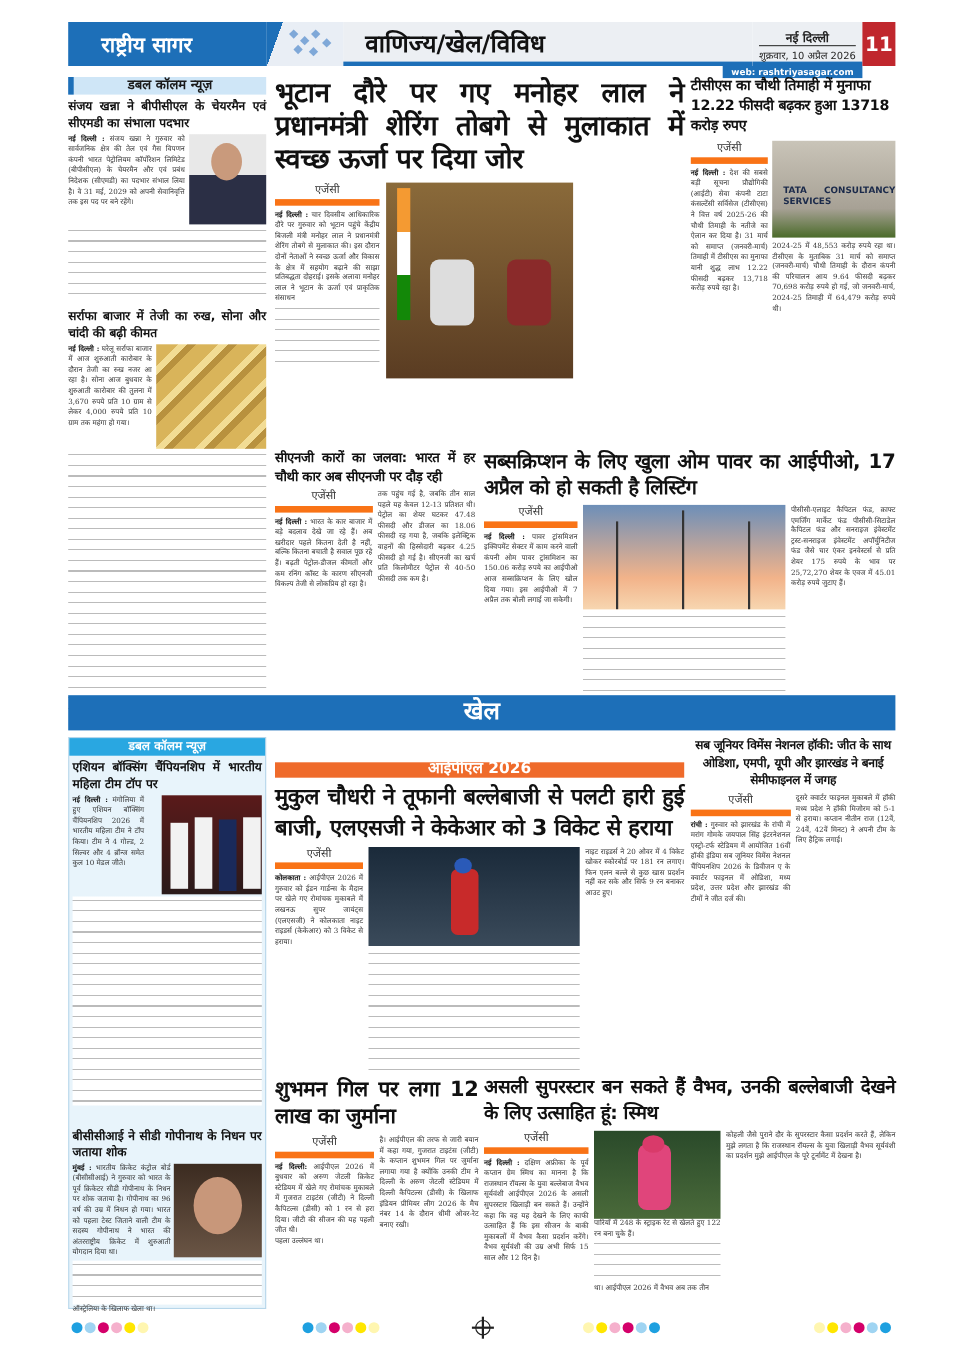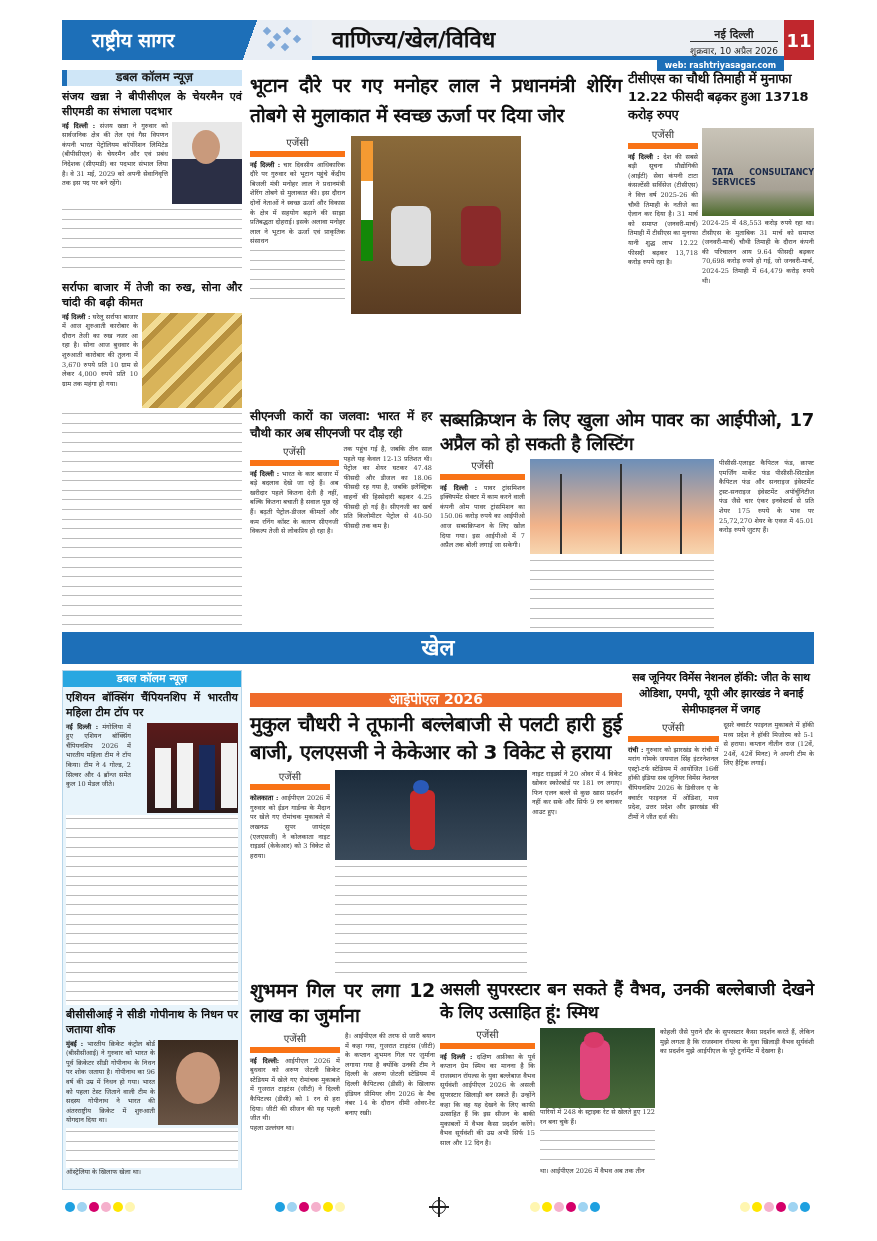--- a/index.html
+++ b/index.html
@@ -70,21 +70,21 @@
     <div class="lines" style="height:70px;margin-top:2px"></div>
     <div class="h-sm" style="margin-top:4px">सर्राफा बाजार में तेजी का रुख, सोना और चांदी की बढ़ी कीमत</div>
     <div style="display:flex;gap:4px">
       <div style="flex:1"><span class="dateline">नई दिल्ली :</span> <span>घरेलू सर्राफा बाजार में आज शुरुआती कारोबार के दौरान तेजी का रुख नजर आ रहा है। सोना आज बुधवार के शुरुआती कारोबार की तुलना में 3,670 रुपये प्रति 10 ग्राम से लेकर 4,000 रुपये प्रति 10 ग्राम तक महंगा हो गया।</span></div>
       <div class="photo" style="width:100px;height:95px;background:repeating-linear-gradient(135deg,#d9b45a 0 14px,#f2dc94 14px 20px,#b8913e 20px 26px)"></div>
     </div>
     <div class="lines" style="height:240px;margin-top:2px"></div>
   </div>
 
   <div class="col" style="left:188px;top:50px;width:372px;height:330px">
-    <div class="h-lg" style="font-size:19px;line-height:30px">भूटान दौरे पर गए मनोहर लाल ने प्रधानमंत्री शेरिंग तोबगे से मुलाकात में स्वच्छ ऊर्जा पर दिया जोर</div>
+    <div class="h-lg" style="font-size:25px;line-height:30px">भूटान दौरे पर गए मनोहर लाल ने प्रधानमंत्री शेरिंग तोबगे से मुलाकात में स्वच्छ ऊर्जा पर दिया जोर</div>
     <div style="display:flex;gap:6px;margin-top:6px">
       <div style="width:95px">
         <div class="agency">एजेंसी</div>
         <span class="dateline">नई दिल्ली :</span> <span>चार दिवसीय आधिकारिक दौरे पर गुरुवार को भूटान पहुंचे केंद्रीय बिजली मंत्री मनोहर लाल ने प्रधानमंत्री शेरिंग तोबगे से मुलाकात की। इस दौरान दोनों नेताओं ने स्वच्छ ऊर्जा और विकास के क्षेत्र में सहयोग बढ़ाने की साझा प्रतिबद्धता दोहराई। इसके अलावा मनोहर लाल ने भूटान के ऊर्जा एवं प्राकृतिक संसाधन</span>
         <div class="lines" style="height:60px"></div>
       </div>
       <div class="photo" style="width:170px;height:178px;background:linear-gradient(#8a6a3a,#5a3c22)">
         <div style="position:absolute;left:10px;top:5px;width:12px;height:120px;background:linear-gradient(#f49a32 33%,#fff 33% 66%,#138808 66%)"></div>
         <div style="position:absolute;left:40px;top:70px;width:40px;height:60px;background:#ddd;border-radius:8px"></div>
         <div style="position:absolute;left:110px;top:70px;width:40px;height:60px;background:#8a2a2a;border-radius:8px"></div>
@@ -147,21 +147,21 @@
     <div style="display:flex;gap:16px">
       <div style="width:65px"><span class="dateline">नई दिल्ली :</span> <span>मंगोलिया में हुए एशियन बॉक्सिंग चैंपियनशिप 2026 में भारतीय महिला टीम ने टॉप किया। टीम ने 4 गोल्ड, 2 सिल्वर और 4 ब्रॉन्ज समेत कुल 10 मेडल जीते।</span></div>
       <div class="photo" style="flex:1;height:90px;background:linear-gradient(#5a1a1a,#2a1a1a)">
         <div style="position:absolute;left:8px;top:25px;width:16px;height:60px;background:#f2f2f2"></div>
         <div style="position:absolute;left:30px;top:20px;width:16px;height:65px;background:#f2f2f2"></div>
         <div style="position:absolute;left:52px;top:22px;width:16px;height:65px;background:#1a2a5a"></div>
         <div style="position:absolute;left:74px;top:20px;width:16px;height:65px;background:#f2f2f2"></div>
       </div>
     </div>
     <div class="lines" style="height:190px;margin-top:2px"></div>
-    <div class="h-sm" style="margin-top:2px">बीसीसीआई ने सीडी गोपीनाथ के निधन पर जताया शोक</div>
+    <div class="h-sm" style="margin-top:20px">बीसीसीआई ने सीडी गोपीनाथ के निधन पर जताया शोक</div>
     <div style="display:flex;gap:3px">
       <div style="flex:1"><span class="dateline">मुंबई :</span> <span>भारतीय क्रिकेट कंट्रोल बोर्ड (बीसीसीआई) ने गुरुवार को भारत के पूर्व क्रिकेटर सीडी गोपीनाथ के निधन पर शोक जताया है। गोपीनाथ का 96 वर्ष की उम्र में निधन हो गया। भारत को पहला टेस्ट जिताने वाली टीम के सदस्य गोपीनाथ ने भारत की अंतरराष्ट्रीय क्रिकेट में शुरुआती योगदान दिया था।</span></div>
       <div class="photo" style="width:80px;height:85px;background:linear-gradient(#3b2b20,#6a5545)">
         <div style="position:absolute;left:18px;top:12px;width:44px;height:52px;border-radius:50%;background:#c8977a"></div>
       </div>
     </div>
     <div class="lines" style="height:40px;margin-top:2px"></div>
     <div>ऑस्ट्रेलिया के खिलाफ खेला था।</div>
   </div>
 

